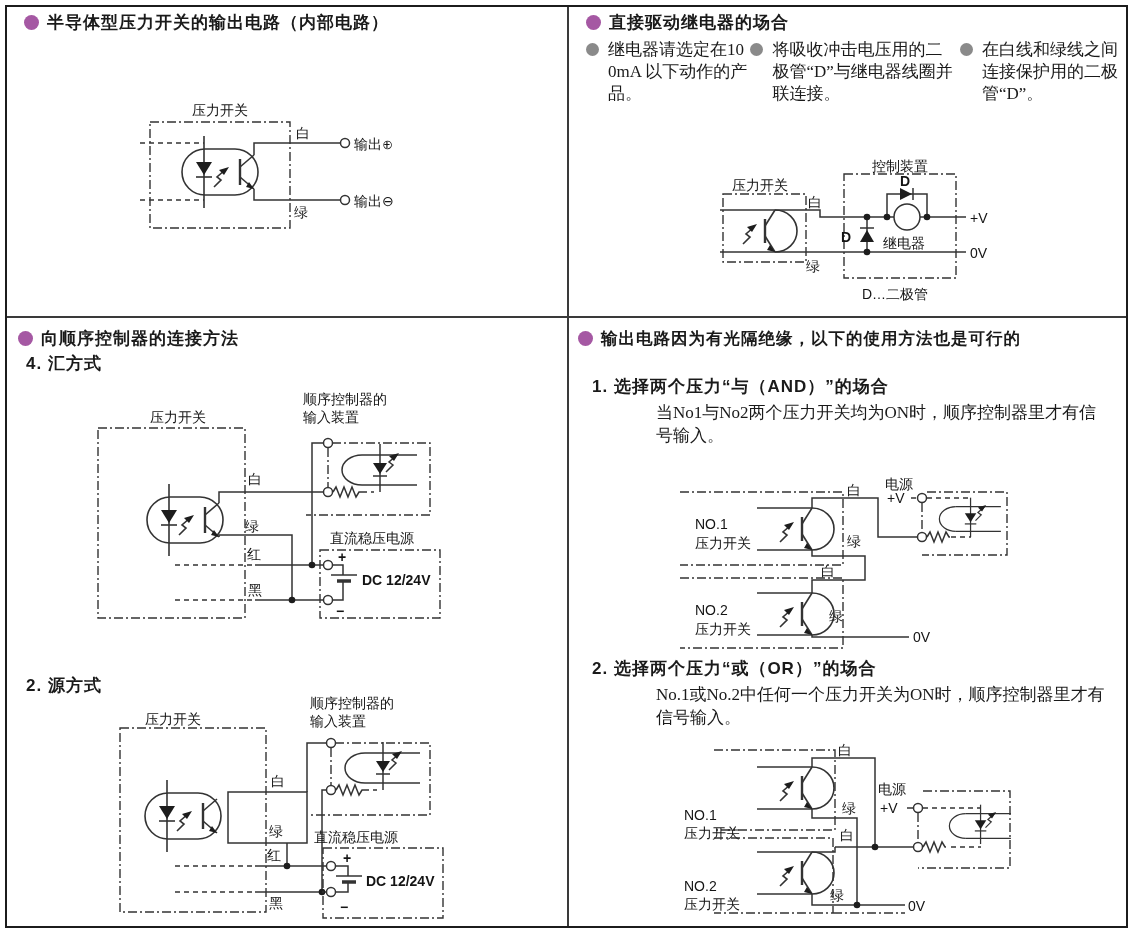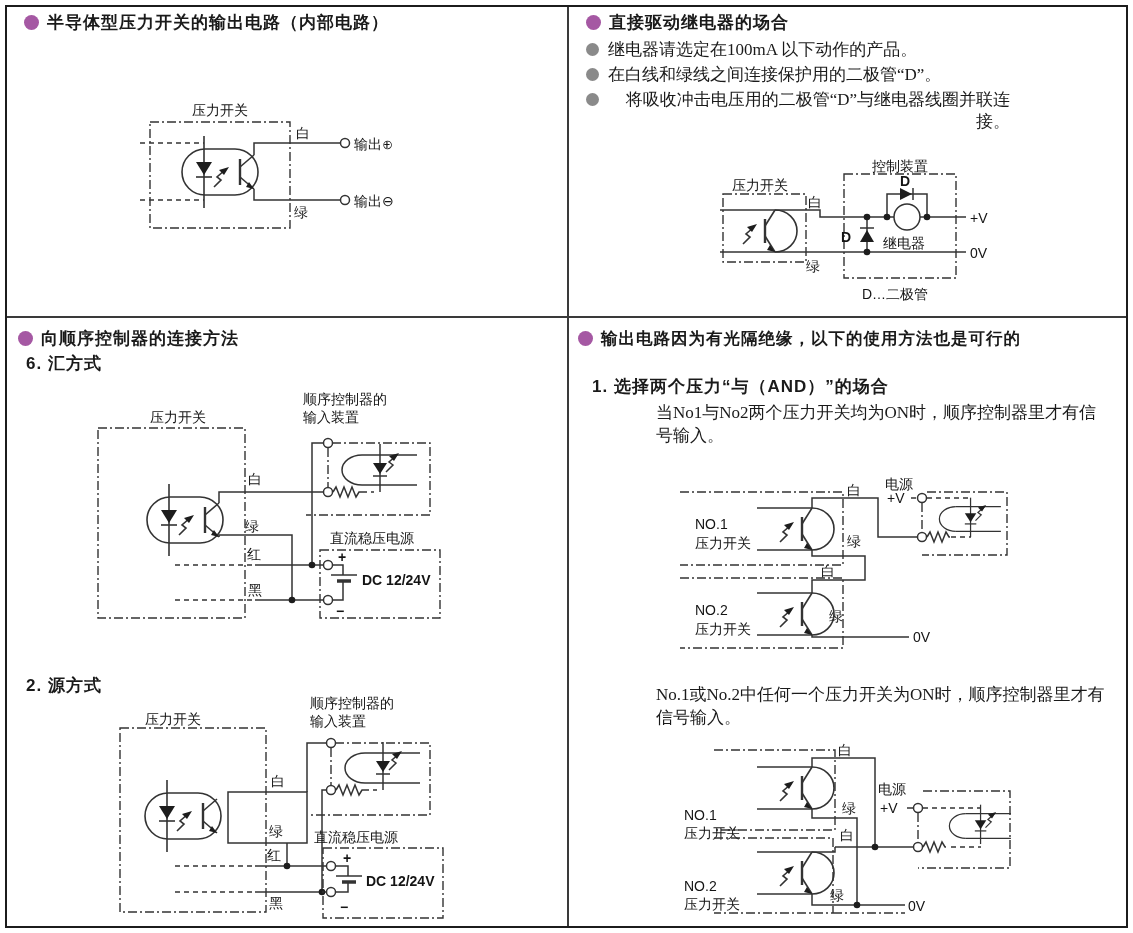--- a/index.html
+++ b/index.html
@@ -8,22 +8,22 @@
   #frame{position:absolute;left:5px;top:5px;right:5px;bottom:5px;border:2.5px solid #1c1c1c;}
   .vdiv{position:absolute;left:567px;top:7px;width:2px;height:919px;background:#3a3a3a;}
   .hdiv{position:absolute;left:7px;top:316px;width:1119px;height:2px;background:#3a3a3a;}
   .panel{position:absolute;}
   .ttl{position:absolute;display:flex;align-items:flex-start;gap:8px;
        font-weight:bold;font-size:17px;line-height:21px;letter-spacing:1px;}
   .blt{width:15px;height:15px;border-radius:50%;flex:0 0 15px;margin-top:3px;}
   .blt.purple{background:#a558a3;}
   .blt.gray{background:#8a8a8a;width:13px;height:13px;flex-basis:13px;margin-top:4px;}
   .subhead{position:absolute;font-weight:bold;font-size:17px;letter-spacing:1px;}
-  .bullets{position:absolute;display:flex;flex-direction:column;gap:3px;
-           font-family:"Liberation Serif",serif;font-size:17px;line-height:22px;text-align:right;}
+  .bullets{position:absolute;display:flex;flex-direction:row;gap:3px;
+           font-family:"Liberation Serif",serif;font-size:17px;line-height:22px;}
   .brow{display:flex;gap:9px;}
   .brow .txt{max-width:402px;word-break:break-all;}
   .bodytxt{position:absolute;font-family:"Liberation Serif",serif;font-size:17px;
            line-height:23px;max-width:452px;word-break:break-all;margin-left:44px;}
   svg{position:absolute;overflow:visible;}
   svg text{font-family:"Liberation Sans",sans-serif;fill:#141414;font-size:14px;}
   .ln{stroke:#333;stroke-width:1.5;fill:none;}
   .dd{stroke:#333;stroke-width:1.4;fill:none;stroke-dasharray:9 3 2 3;}
   .ds{stroke:#333;stroke-width:1.4;fill:none;stroke-dasharray:5 4;}
   .term{fill:#fff;stroke:#333;stroke-width:1.5;}
@@ -109,25 +109,25 @@
       <span class="blt purple"></span>
       <span>直接驱动继电器的场合</span>
     </div>
     <div class="bullets" style="left:18px;top:39px;">
       <div class="brow">
           <span class="blt gray"></span>
         <span class="txt">继电器请选定在100mA 以下动作的产品。</span>
         </div>
       <div class="brow">
           <span class="blt gray"></span>
-        <span class="txt">在白线和绿线之间连接保护用的二极管“D”。</span>
+        <span class="txt">将吸收冲击电压用的二极管“D”与继电器线圈并联连接。</span>
         </div>
       <div class="brow">
           <span class="blt gray"></span>
-        <span class="txt">将吸收冲击电压用的二极管“D”与继电器线圈并联连接。</span>
+        <span class="txt">在白线和绿线之间连接保护用的二极管“D”。</span>
         </div>
     </div>
     <svg style="left:72px;top:158px;" width="480" height="158" viewBox="0 0 480 158">
       <g>
         <text x="92" y="32" font-size="14.5">压力开关</text>
         <rect class="dd" x="83" y="36" width="83" height="68"></rect>
         <use href="#opto-tr" transform="translate(125,73)"></use>
       </g>
       <g>
         <text x="232" y="13">控制装置</text>
@@ -162,21 +162,21 @@
       </g>
       <text x="222" y="141" font-size="14.5">D…二极管</text>
     </svg>
   </div>
 
   <div class="panel" style="left:0;top:317px;width:568px;height:616px;padding-left:16px;">
     <div class="ttl" style="left:18px;top:11px;position:absolute;">
       <span class="blt purple"></span>
       <span>向顺序控制器的连接方法</span>
     </div>
-    <div class="subhead" style="left:26px;top:35px;">6. 汇方式</div>
+    <div class="subhead" style="left:26px;top:35px;">4. 汇方式</div>
 
     <svg style="left:90px;top:65px;" width="420" height="260" viewBox="0 0 420 260">
       <g>
         <text x="60" y="40" font-size="15">压力开关</text>
         <rect class="dd" x="8" y="46" width="147" height="190"></rect>
         <use href="#opto-full" transform="translate(95,138)"></use>
       </g>
       <g>
         <text x="213" y="22" font-size="14.5">顺序控制器的</text>
         <text x="213" y="40" font-size="14.5">输入装置</text>
@@ -306,20 +306,21 @@
         <line class="dd" x1="272" y1="33" x2="272" y2="62"></line>
         <circle class="term" cx="272" cy="28" r="4.5"></circle>
         <circle class="term" cx="272" cy="67" r="4.5"></circle>
         <line class="ds" x1="277" y1="28" x2="321" y2="28"></line>
         <path class="ln" d="M277,67 l3,-5 l4,10 l4,-10 l4,10 l4,-10 l3,5 l1,0"></path>
         <line class="ds" x1="301" y1="67" x2="321" y2="67"></line>
         <use href="#opto-rx" transform="translate(314,49) scale(0.82)"></use>
       </g>
     </svg>
 
+    <div class="subhead" style="left:24px;top:340px;">2. 选择两个压力“或（OR）”的场合</div>
     <div class="bodytxt" style="left:44px;top:366px;">No.1或No.2中任何一个压力开关为ON时，顺序控制器里才有信号输入。</div>
 
     <svg style="left:82px;top:423px;" width="400" height="185" viewBox="0 0 400 185">
       <g>
         <path class="dd" d="M64,10 H185 V90 H64"></path>
         <text x="34" y="80" font-size="14.5">NO.1</text>
         <text x="34" y="98" font-size="14.5">压力开关</text>
         <use href="#opto-tr" transform="translate(152,48)"></use>
       </g>
       <g>

